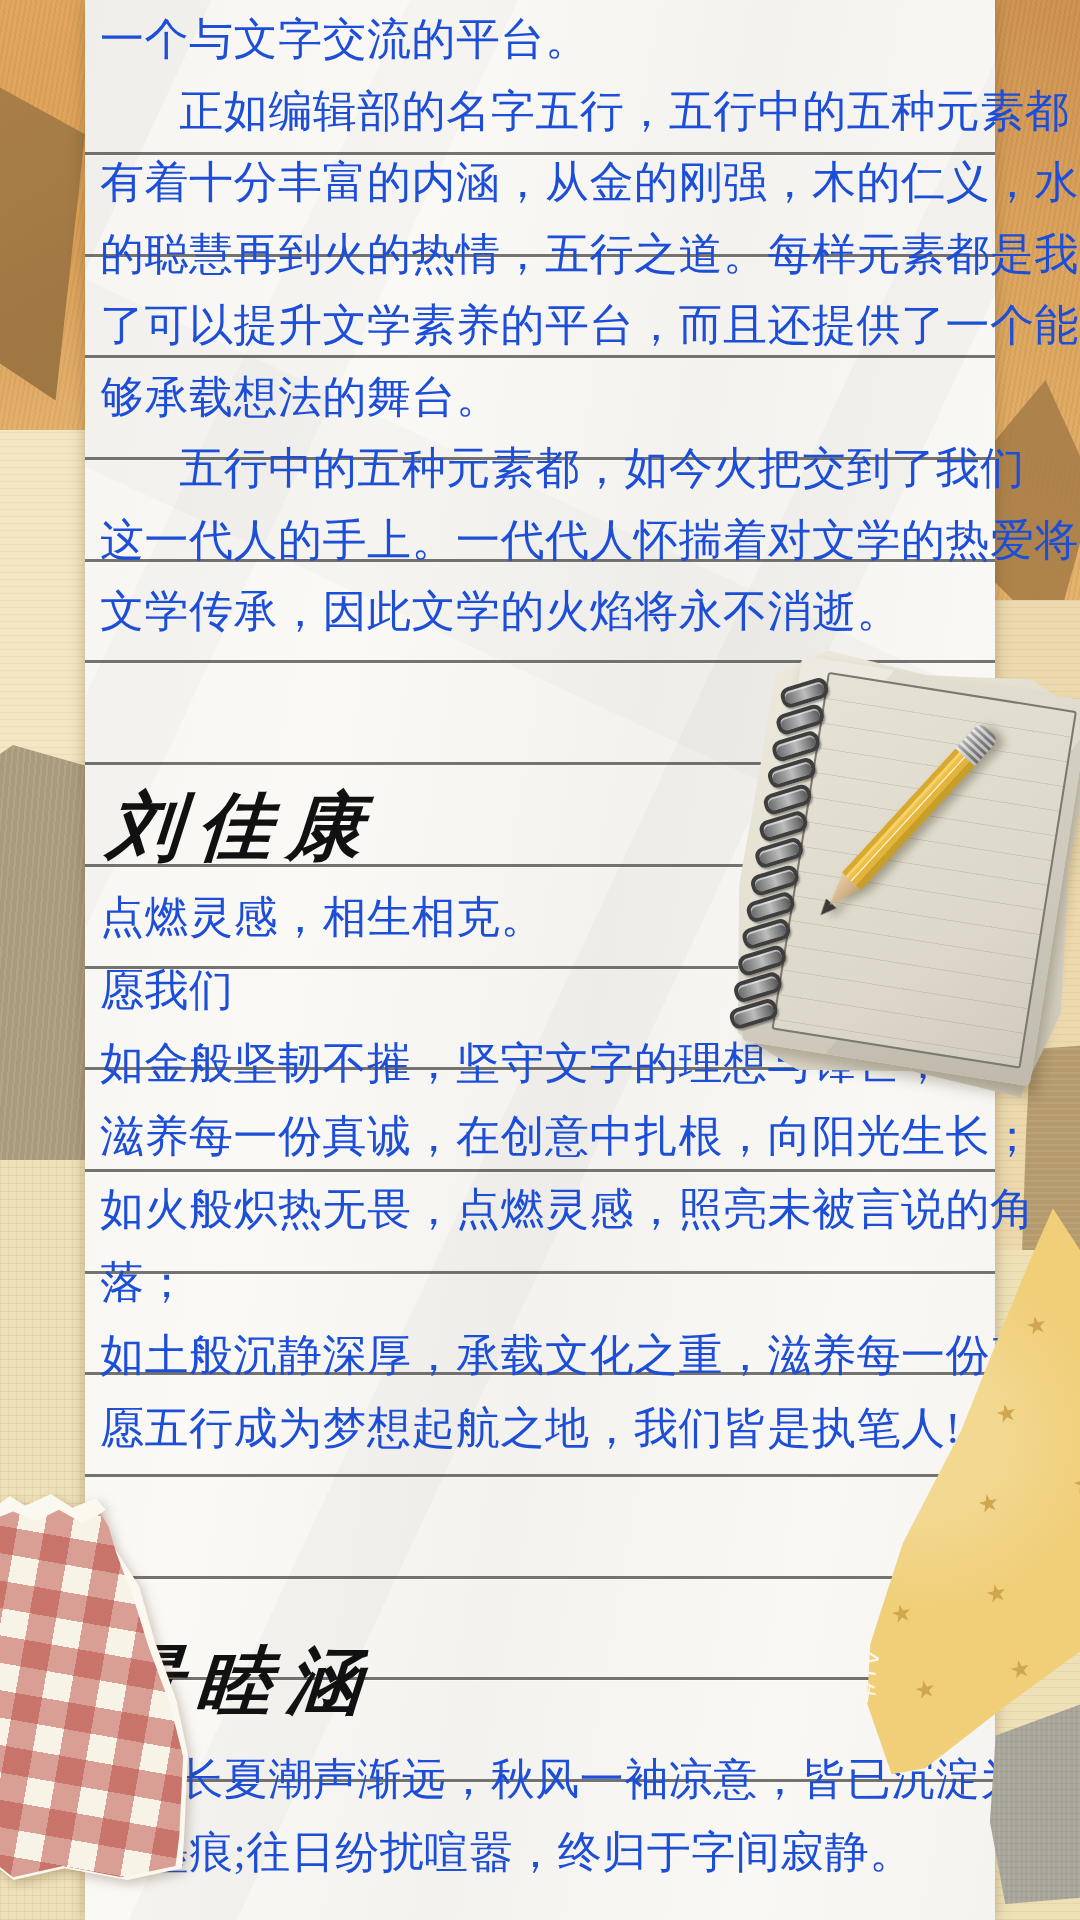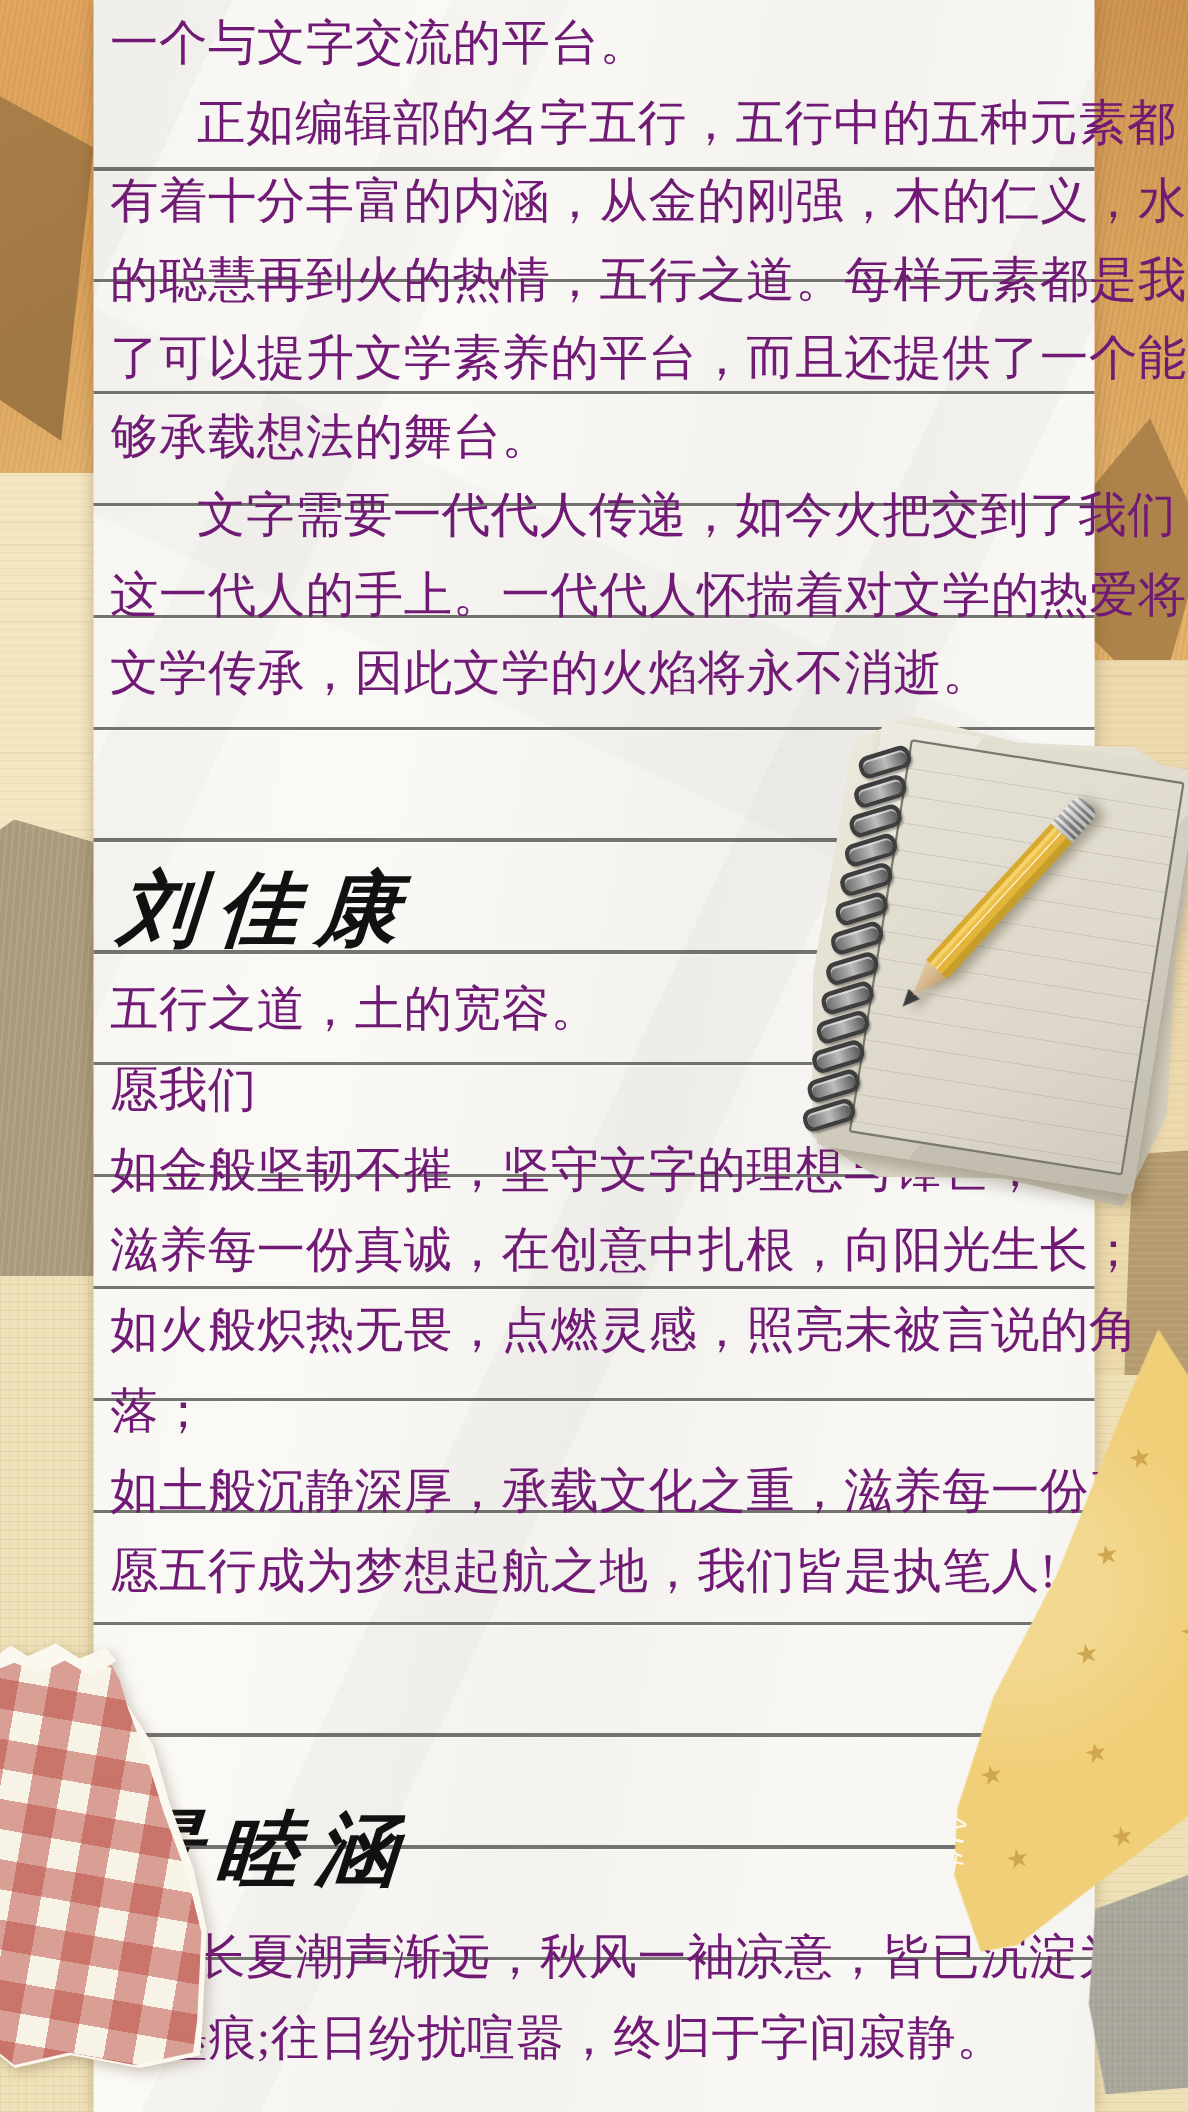--- a/index.html
+++ b/index.html
@@ -87,21 +87,21 @@
   }
   .rules{
     position:absolute;left:0;top:60px;width:910px;height:1790px;
     background:repeating-linear-gradient(180deg,
       transparent 0px, transparent 92px,
       #75736f 92px, #75736f 95px,
       rgba(255,255,255,.5) 95px, rgba(255,255,255,.5) 96px,
       transparent 96px, transparent 101.7px);
   }
   
-  .textcol{position:absolute;left:100px;width:880px;color:#701a75;}
+  .textcol{position:absolute;left:100px;width:880px;color:#1d4ed8;}
   .block1{top:4px;font-size:44px;line-height:71.5px;}
   .block2{top:881px;font-size:44px;line-height:73px;}
   .block3{top:1743px;font-size:44px;line-height:73px;}
   .tline{white-space:nowrap;letter-spacing:.5px;}
   .ind{text-indent:1.8em;}
   .sig{
     position:absolute;left:108px;color:#111;
     font-size:74px;font-style:italic;font-weight:600;letter-spacing:16px;
     transform:skewX(-4deg);white-space:nowrap;
   }
@@ -224,29 +224,29 @@
   <div class="crumple"></div>
 </div>
 
 <div class="textcol block1">
   <div class="tline">一个与文字交流的平台。</div>
   <div class="tline ind">正如编辑部的名字五行，五行中的五种元素都</div>
   <div class="tline">有着十分丰富的内涵，从金的刚强，木的仁义，水</div>
   <div class="tline">的聪慧再到火的热情，五行之道。每样元素都是我</div>
   <div class="tline">了可以提升文学素养的平台，而且还提供了一个能</div>
   <div class="tline">够承载想法的舞台。</div>
-  <div class="tline ind">文字需要一代代人传递，如今火把交到了我们</div>
+  <div class="tline ind">五行中的五种元素都，如今火把交到了我们</div>
   <div class="tline">这一代人的手上。一代代人怀揣着对文学的热爱将</div>
   <div class="tline">文学传承，因此文学的火焰将永不消逝。</div>
 </div>
 
 <div class="sig sig1">刘佳康</div>
 
 <div class="textcol block2">
-  <div class="tline">五行之道，土的宽容。</div>
+  <div class="tline">点燃灵感，相生相克。</div>
   <div class="tline">愿我们</div>
   <div class="tline">如金般坚韧不摧，坚守文字的理想与锋芒；</div>
   <div class="tline">滋养每一份真诚，在创意中扎根，向阳光生长；</div>
   <div class="tline">如火般炽热无畏，点燃灵感，照亮未被言说的角</div>
   <div class="tline">落；</div>
   <div class="tline">如土般沉静深厚，承载文化之重，滋养每一份真诚</div>
   <div class="tline">愿五行成为梦想起航之地，我们皆是执笔人!</div>
 </div>
 
 <div class="sig sig2">景睦涵</div>

